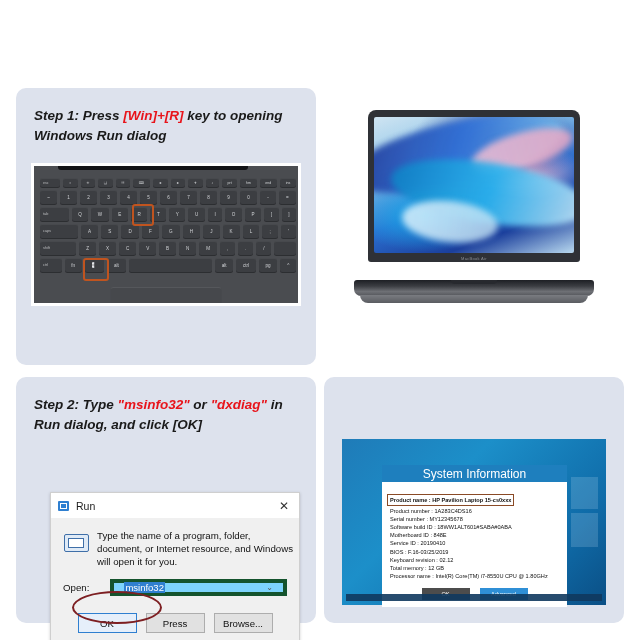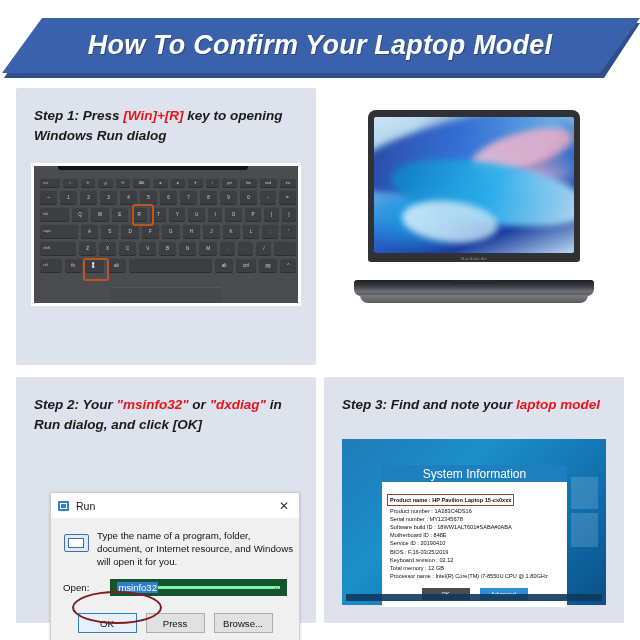--- a/index.html
+++ b/index.html
@@ -24,21 +24,21 @@
     display:flex;align-items:center;justify-content:center;
   }
   .banner-title{
     color:#ffffff;font-size:27px;font-weight:bold;font-style:italic;
     letter-spacing:.2px;white-space:nowrap;
     text-shadow:1px 1px 0 rgba(0,0,0,.28);
   }
 
   
   .panel{
-    position:absolute;background:#dde2ed;border-radius:2px;
+    position:absolute;background:#dde2ed;border-radius:10px;
   }
   #panel-step1{left:16px;top:88px;width:300px;height:277px;}
   #panel-laptop{left:324px;top:88px;width:300px;height:277px;background:#ffffff;}
   #panel-step2{left:16px;top:377px;width:300px;height:246px;}
   #panel-step3{left:324px;top:377px;width:300px;height:246px;}
 
   .step-text{
     position:absolute;left:18px;right:14px;top:18px;
     font-size:13.5px;font-weight:bold;font-style:italic;color:#1a1a1a;
     line-height:20px;
@@ -130,22 +130,22 @@
   .run-body{padding:11px 4px 0 12px;display:flex;gap:9px;}
   .run-glyph{
     flex:0 0 auto;width:25px;height:22px;margin-top:2px;position:relative;
   }
   .run-glyph .g1{position:absolute;left:1px;top:3px;width:23px;height:16px;border:1.5px solid #3f6fa8;border-radius:2px;background:#dfeaf6;}
   .run-glyph .g2{position:absolute;left:5px;top:7px;width:14px;height:8px;border:1.5px solid #3f6fa8;background:#fff;}
   .run-desc{font-size:9.7px;color:#111;line-height:13px;}
   .run-openrow{display:flex;align-items:center;gap:21px;padding:11px 12px 0 12px;}
   .run-openlab{font-size:9.7px;color:#111;}
   .run-input{
-    flex:1 1 auto;height:17px;background:#86efac;border:7px solid #14532d;
-    display:flex;align-items:center;padding:0 0;box-sizing:border-box;
+    flex:1 1 auto;height:17px;background:#7dd3fc;border:4px solid #14532d;
+    display:flex;align-items:center;padding:0 10px;box-sizing:border-box;
   }
   .run-val{font-size:9.5px;color:#ffffff;background:#2f7fd0;padding:0 1px;}
   .run-caret{margin-left:auto;font-size:8px;color:#555;}
   .run-btns{display:flex;gap:9px;justify-content:center;padding:17px 12px 0 12px;position:relative;}
   .run-btn{
     width:57px;height:18px;background:#e1e1e1;border:1px solid #adadad;
     font-size:9.6px;color:#111;display:flex;align-items:center;justify-content:center;
   }
   .run-btn.primary{background:#e6effa;border:1px solid #2f7fd0;}
   .ok-circle{
@@ -183,26 +183,20 @@
   .sysbtn{width:48px;height:12px;font-size:5.6px;display:flex;align-items:center;justify-content:center;color:#fff;}
   .sysbtn.ok{background:#4c4c4c;}
   .sysbtn.adv{background:#2f8fd6;}
   .taskbar{position:absolute;left:4px;right:4px;bottom:4px;height:7px;background:#10395e;opacity:.9;}
 </style>
 </head>
 <body>
 
 <div id="stage">
 
-  <div class="banner-wrap">
-    <div class="banner-shadow"></div>
-    <div class="banner">
-      <div class="banner-title">How To Confirm Your Laptop Model</div>
-    </div>
-  </div>
 
   <div class="panel" id="panel-step1">
     <div class="step-text">
       <span>Step 1: Press </span><span class="red">[Win]+[R]</span><span> key to opening Windows Run dialog</span>
     </div>
 
     <div class="kb-frame">
       <div class="kb">
         <div class="kb-hingebar"></div>
         <div class="kb-deck"></div>
@@ -315,21 +309,21 @@
       </div>
       <div class="mb-base">
         <div class="mb-notch"></div>
       </div>
       <div class="mb-foot"></div>
     </div>
   </div>
 
   <div class="panel" id="panel-step2">
     <div class="step-text">
-      <span>Step 2: Your </span><span class="red">"msinfo32"</span><span> or </span><span class="red">"dxdiag"</span><span> in Run dialog, and click [OK]</span>
+      <span>Step 2: Type </span><span class="red">"msinfo32"</span><span> or </span><span class="red">"dxdiag"</span><span> in Run dialog, and click [OK]</span>
     </div>
 
     <div class="run">
       <div class="run-title">
         <span class="run-ico"></span>
         <span class="run-title-text">Run</span>
         <span class="run-x">✕</span>
       </div>
       <div class="run-body">
         <span class="run-glyph">
@@ -348,23 +342,20 @@
       <div class="run-btns">
         <span class="run-btn primary">OK</span>
         <span class="run-btn">Press</span>
         <span class="run-btn">Browse...</span>
         <span class="ok-circle"></span>
       </div>
     </div>
   </div>
 
   <div class="panel" id="panel-step3">
-    <div class="step-text">
-      <span>Step 3: Find and note your </span><span class="red">laptop model</span>
-    </div>
 
     <div class="sysdesk">
       <div class="win-logo">
         <span class="p1"></span>
           <span class="p2"></span>
           <span class="p3"></span>
           <span class="p4"></span>
       </div>
       <div class="sysinfo">
         <div class="sysinfo-title">System Information</div>

